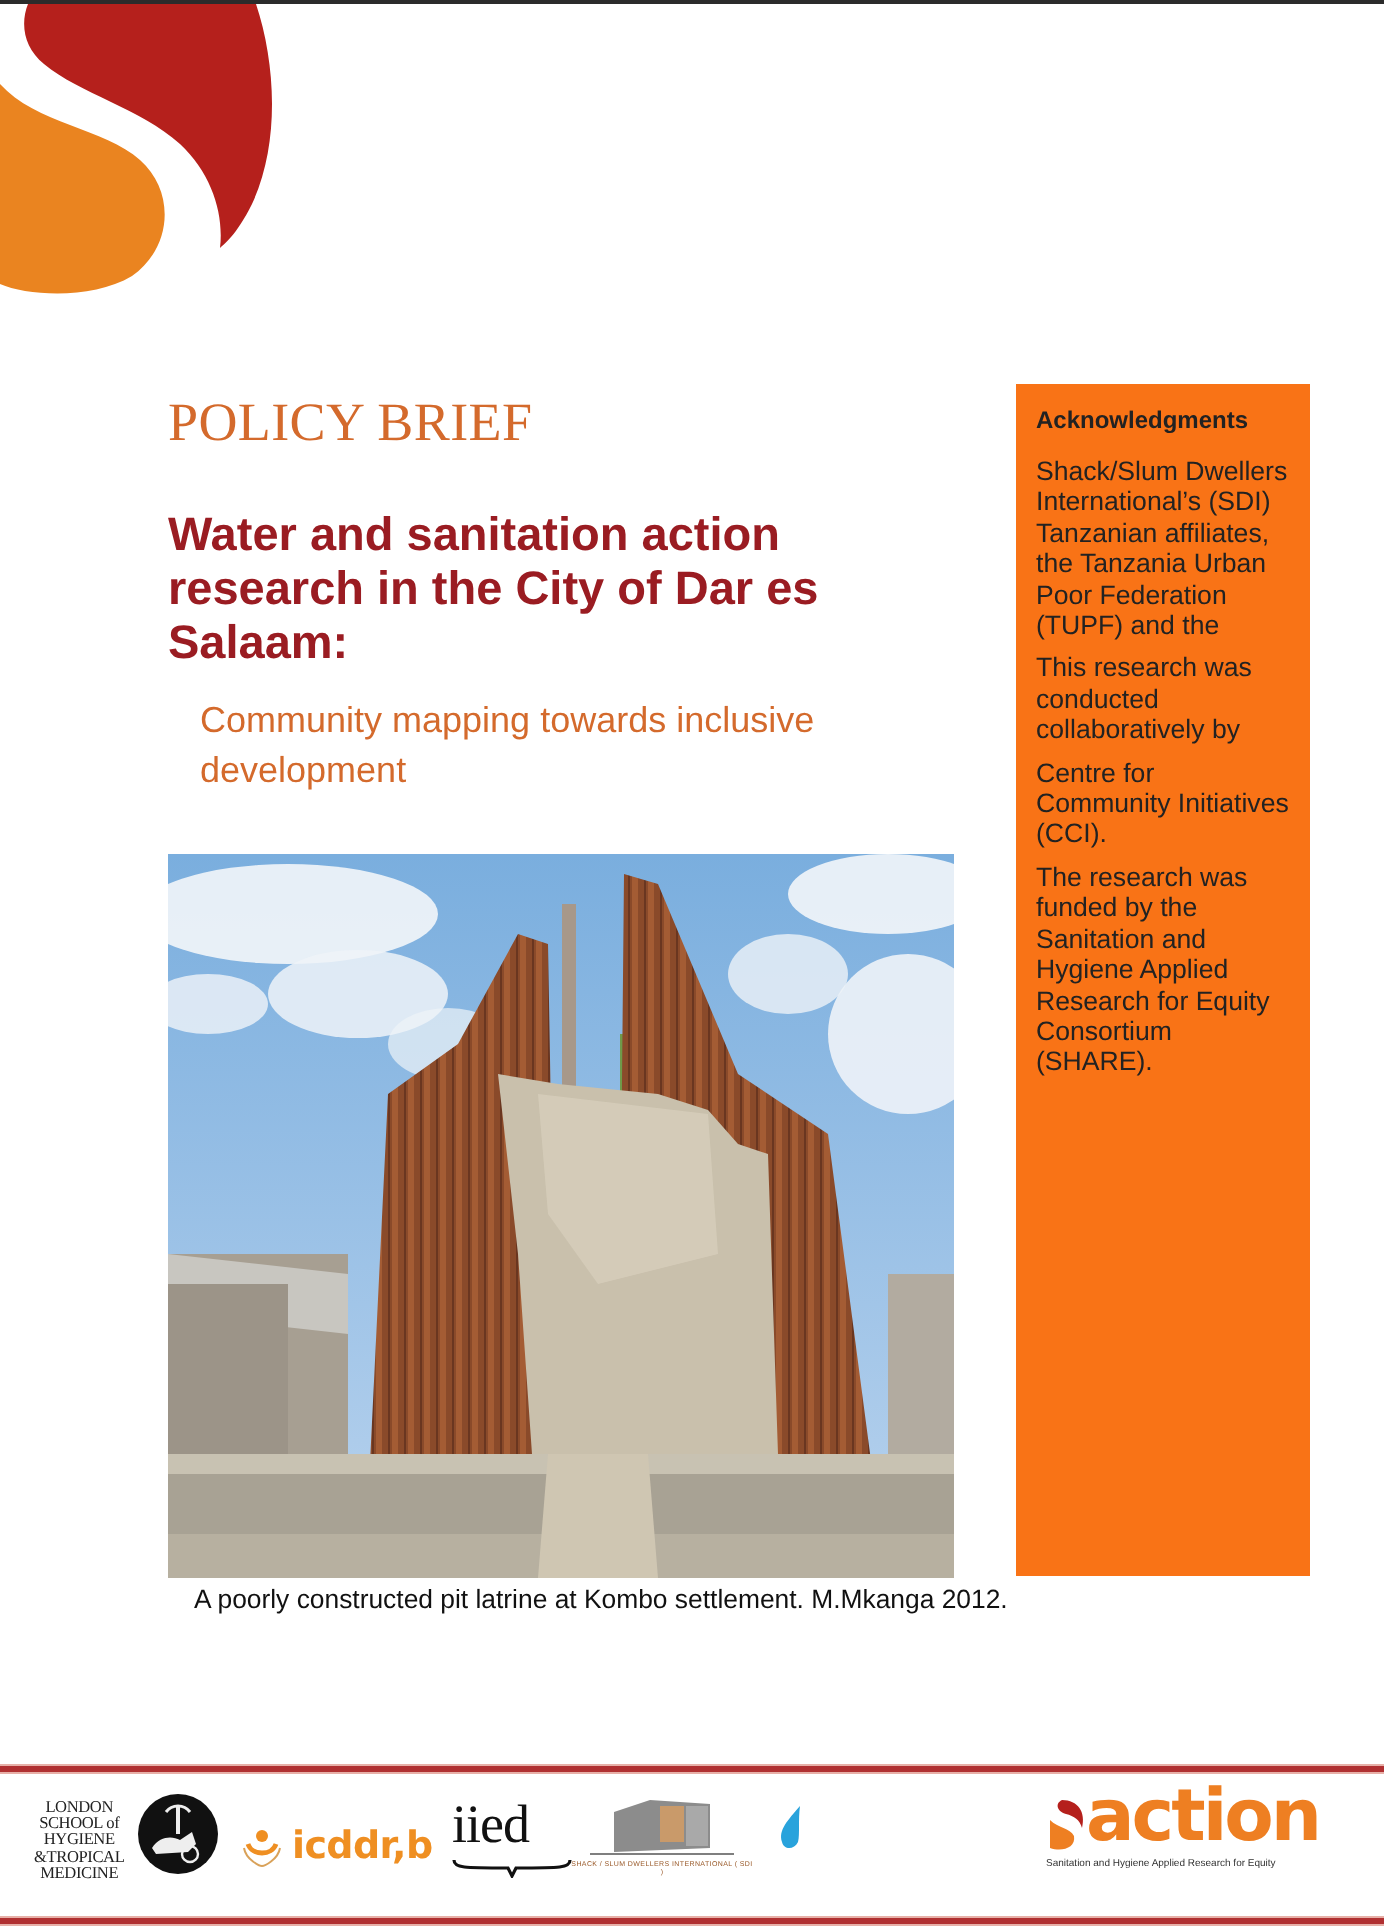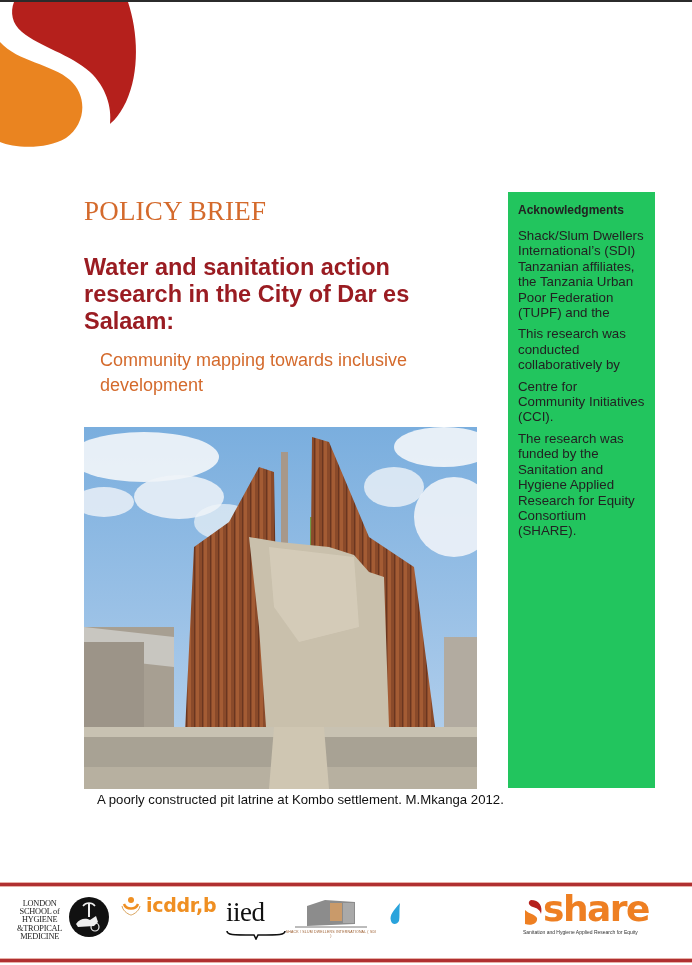--- a/index.html
+++ b/index.html
@@ -14,34 +14,34 @@
 
   .doc-title { position: absolute; left: 84px; top: 254px; width: 340px; font-family: "Liberation Sans", sans-serif; font-weight: bold; font-size: 23.5px; line-height: 27px; color: #9a1c22; }
 
   .doc-subtitle { position: absolute; left: 100px; top: 348px; width: 340px; font-family: "Liberation Sans", sans-serif; font-size: 18px; line-height: 25px; color: #d46a2c; }
 
   .photo { position: absolute; left: 84px; top: 427px; width: 393px; height: 362px; overflow: hidden; }
   .photo svg { display: block; }
 
   .photo-caption { position: absolute; left: 97px; top: 792px; font-size: 13.2px; color: #111; }
 
-  .ack-box { position: absolute; left: 508px; top: 192px; width: 147px; height: 596px; background: #22c55e; padding: 11px 10px 0 10px; color: #222; }
+  .ack-box { position: absolute; left: 508px; top: 192px; width: 147px; height: 596px; background: #f97316; padding: 11px 10px 0 10px; color: #222; }
   .ack-title { font-weight: bold; font-size: 12px; line-height: 14px; margin-bottom: 11px; }
   .ack-para { font-size: 13.3px; line-height: 15.4px; margin-bottom: 6px; }
 
   .footer-line-top { position: absolute; left: 0; top: 883px; width: 692px; height: 3px; background: #b03031; box-shadow: 0 -1px 0 #e7b0a8, 0 1px 0 #e7b0a8; }
   .footer-line-bottom { position: absolute; left: 0; top: 959px; width: 692px; height: 3px; background: #b03031; box-shadow: 0 -1px 0 #e7b0a8, 0 1px 0 #e7b0a8; }
 
   .logos { position: absolute; left: 0; top: 890px; width: 692px; height: 66px; }
   .logo { position: absolute; }
 
   .lshtm-text { left: 17px; top: 10px; font-family: "Liberation Serif", serif; font-size: 8.3px; line-height: 8.2px; color: #222; letter-spacing: -0.2px; text-align: center; }
   .lshtm-crest { left: 68px; top: 6px; width: 42px; height: 42px; }
 
-  .icddrb { left: 120px; top: 4px; display: flex; align-items: center; }
+  .icddrb { left: 120px; top: 22px; display: flex; align-items: center; }
   .icddrb-text { font-family: "DejaVu Sans", sans-serif; font-weight: bold; font-size: 19px; color: #ef8f22; margin-left: 4px; letter-spacing: -0.3px; }
 
   .iied { left: 226px; top: 8px; }
   .iied-text { font-family: "Liberation Serif", serif; font-size: 27px; color: #111; line-height: 28px; letter-spacing: -0.5px; }
 
   .sdi { left: 285px; top: 8px; width: 92px; height: 42px; }
   .sdi-text { position: absolute; left: 0; top: 32px; width: 92px; text-align: center; font-size: 3.5px; color: #9a5a2a; letter-spacing: 0.2px; }
 
   .wateraid { left: 388px; top: 12px; display: flex; align-items: center; }
   .wateraid-text { font-family: "DejaVu Sans", sans-serif; font-weight: bold; font-size: 23px; color: #1a1a1a; letter-spacing: -0.8px; }
@@ -161,18 +161,18 @@
     <svg width="14" height="24" viewBox="0 0 14 24">
       <path d="M12 1 C6 8 1 13 3 19 C4 23 9 23 11 19 C12 15 11 8 12 1 Z" fill="#29a3dc"></path>
     </svg>
   </div>
 
   <div class="logo share">
     <svg width="22" height="30" viewBox="0 0 22 30" style="position:absolute;left:0;top:2px">
       <path d="M8 2 C16 2 20 8 18 16 C17 12 14 10 10 9 C6 8 4 4 8 2 Z" fill="#b5201c"></path>
       <path d="M2 12 C6 16 12 16 14 20 C15 26 8 28 2 26 Z" fill="#ee7f22"></path>
     </svg>
-    <span class="share-word">share</span>
+    <span class="share-word">action</span>
     <span class="share-tag">Sanitation and Hygiene Applied Research for Equity</span>
   </div>
 </div>
 
 <div class="footer-line-bottom"></div>
 
 </body></html>

